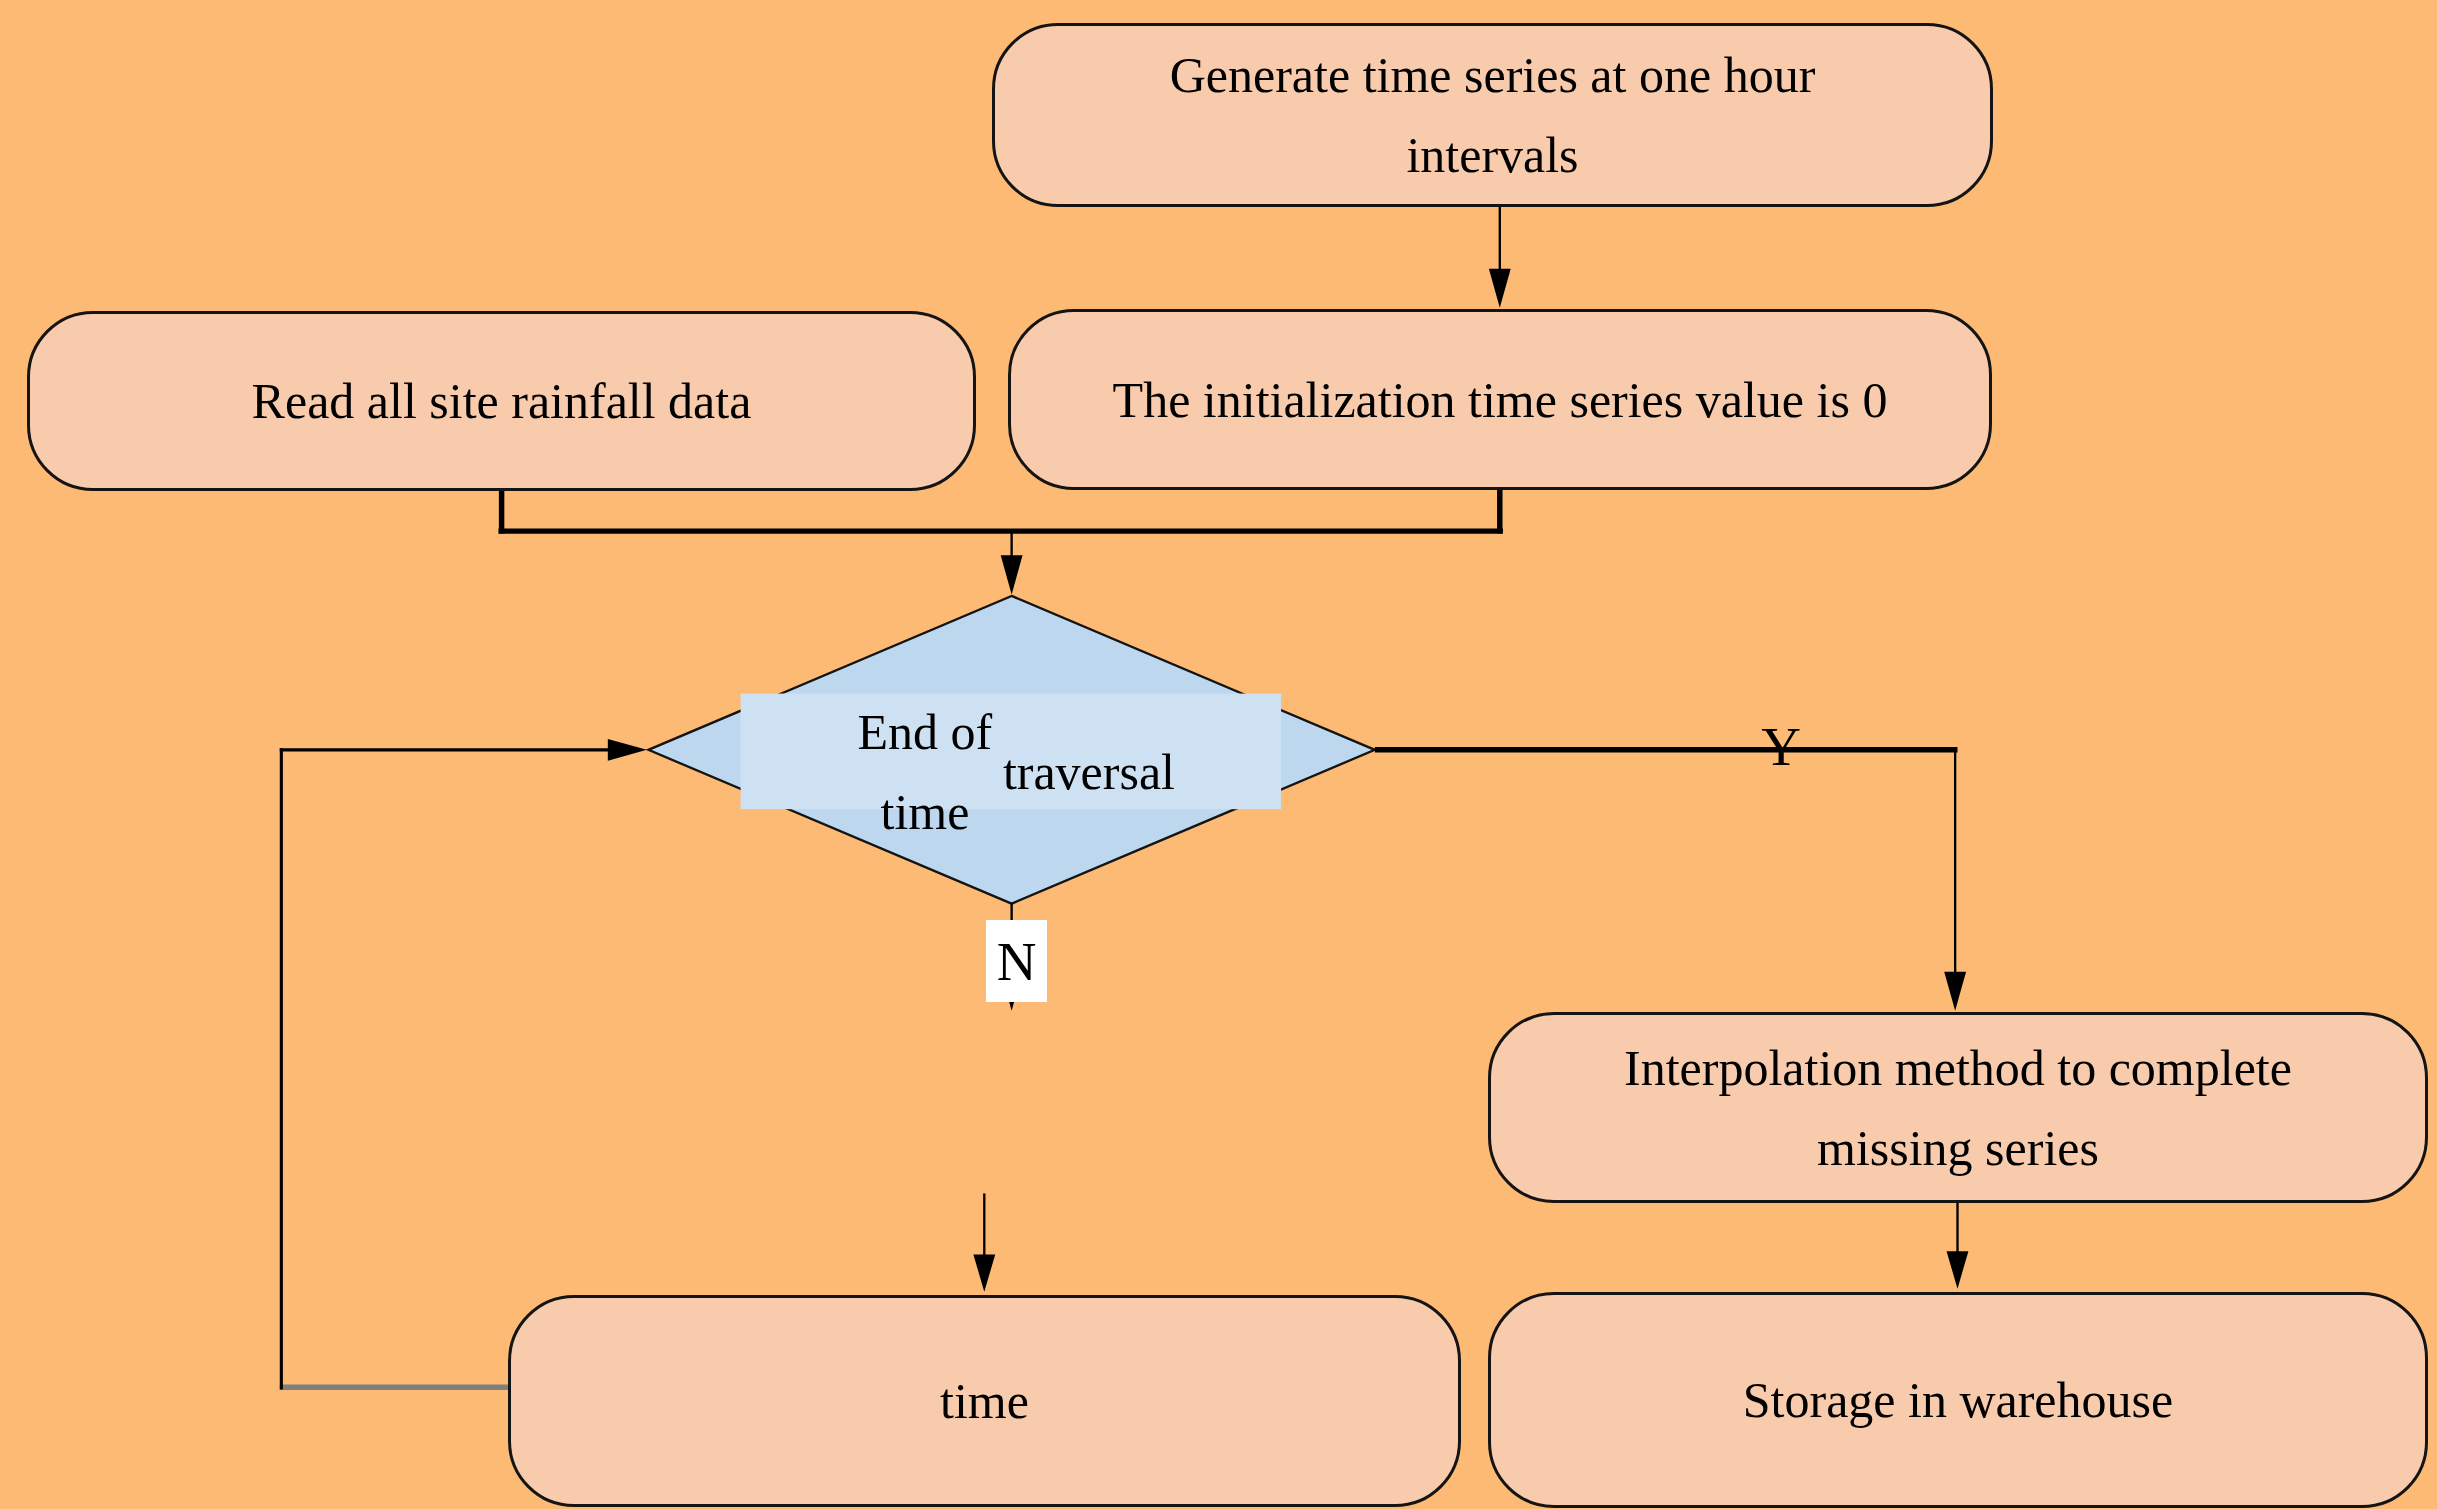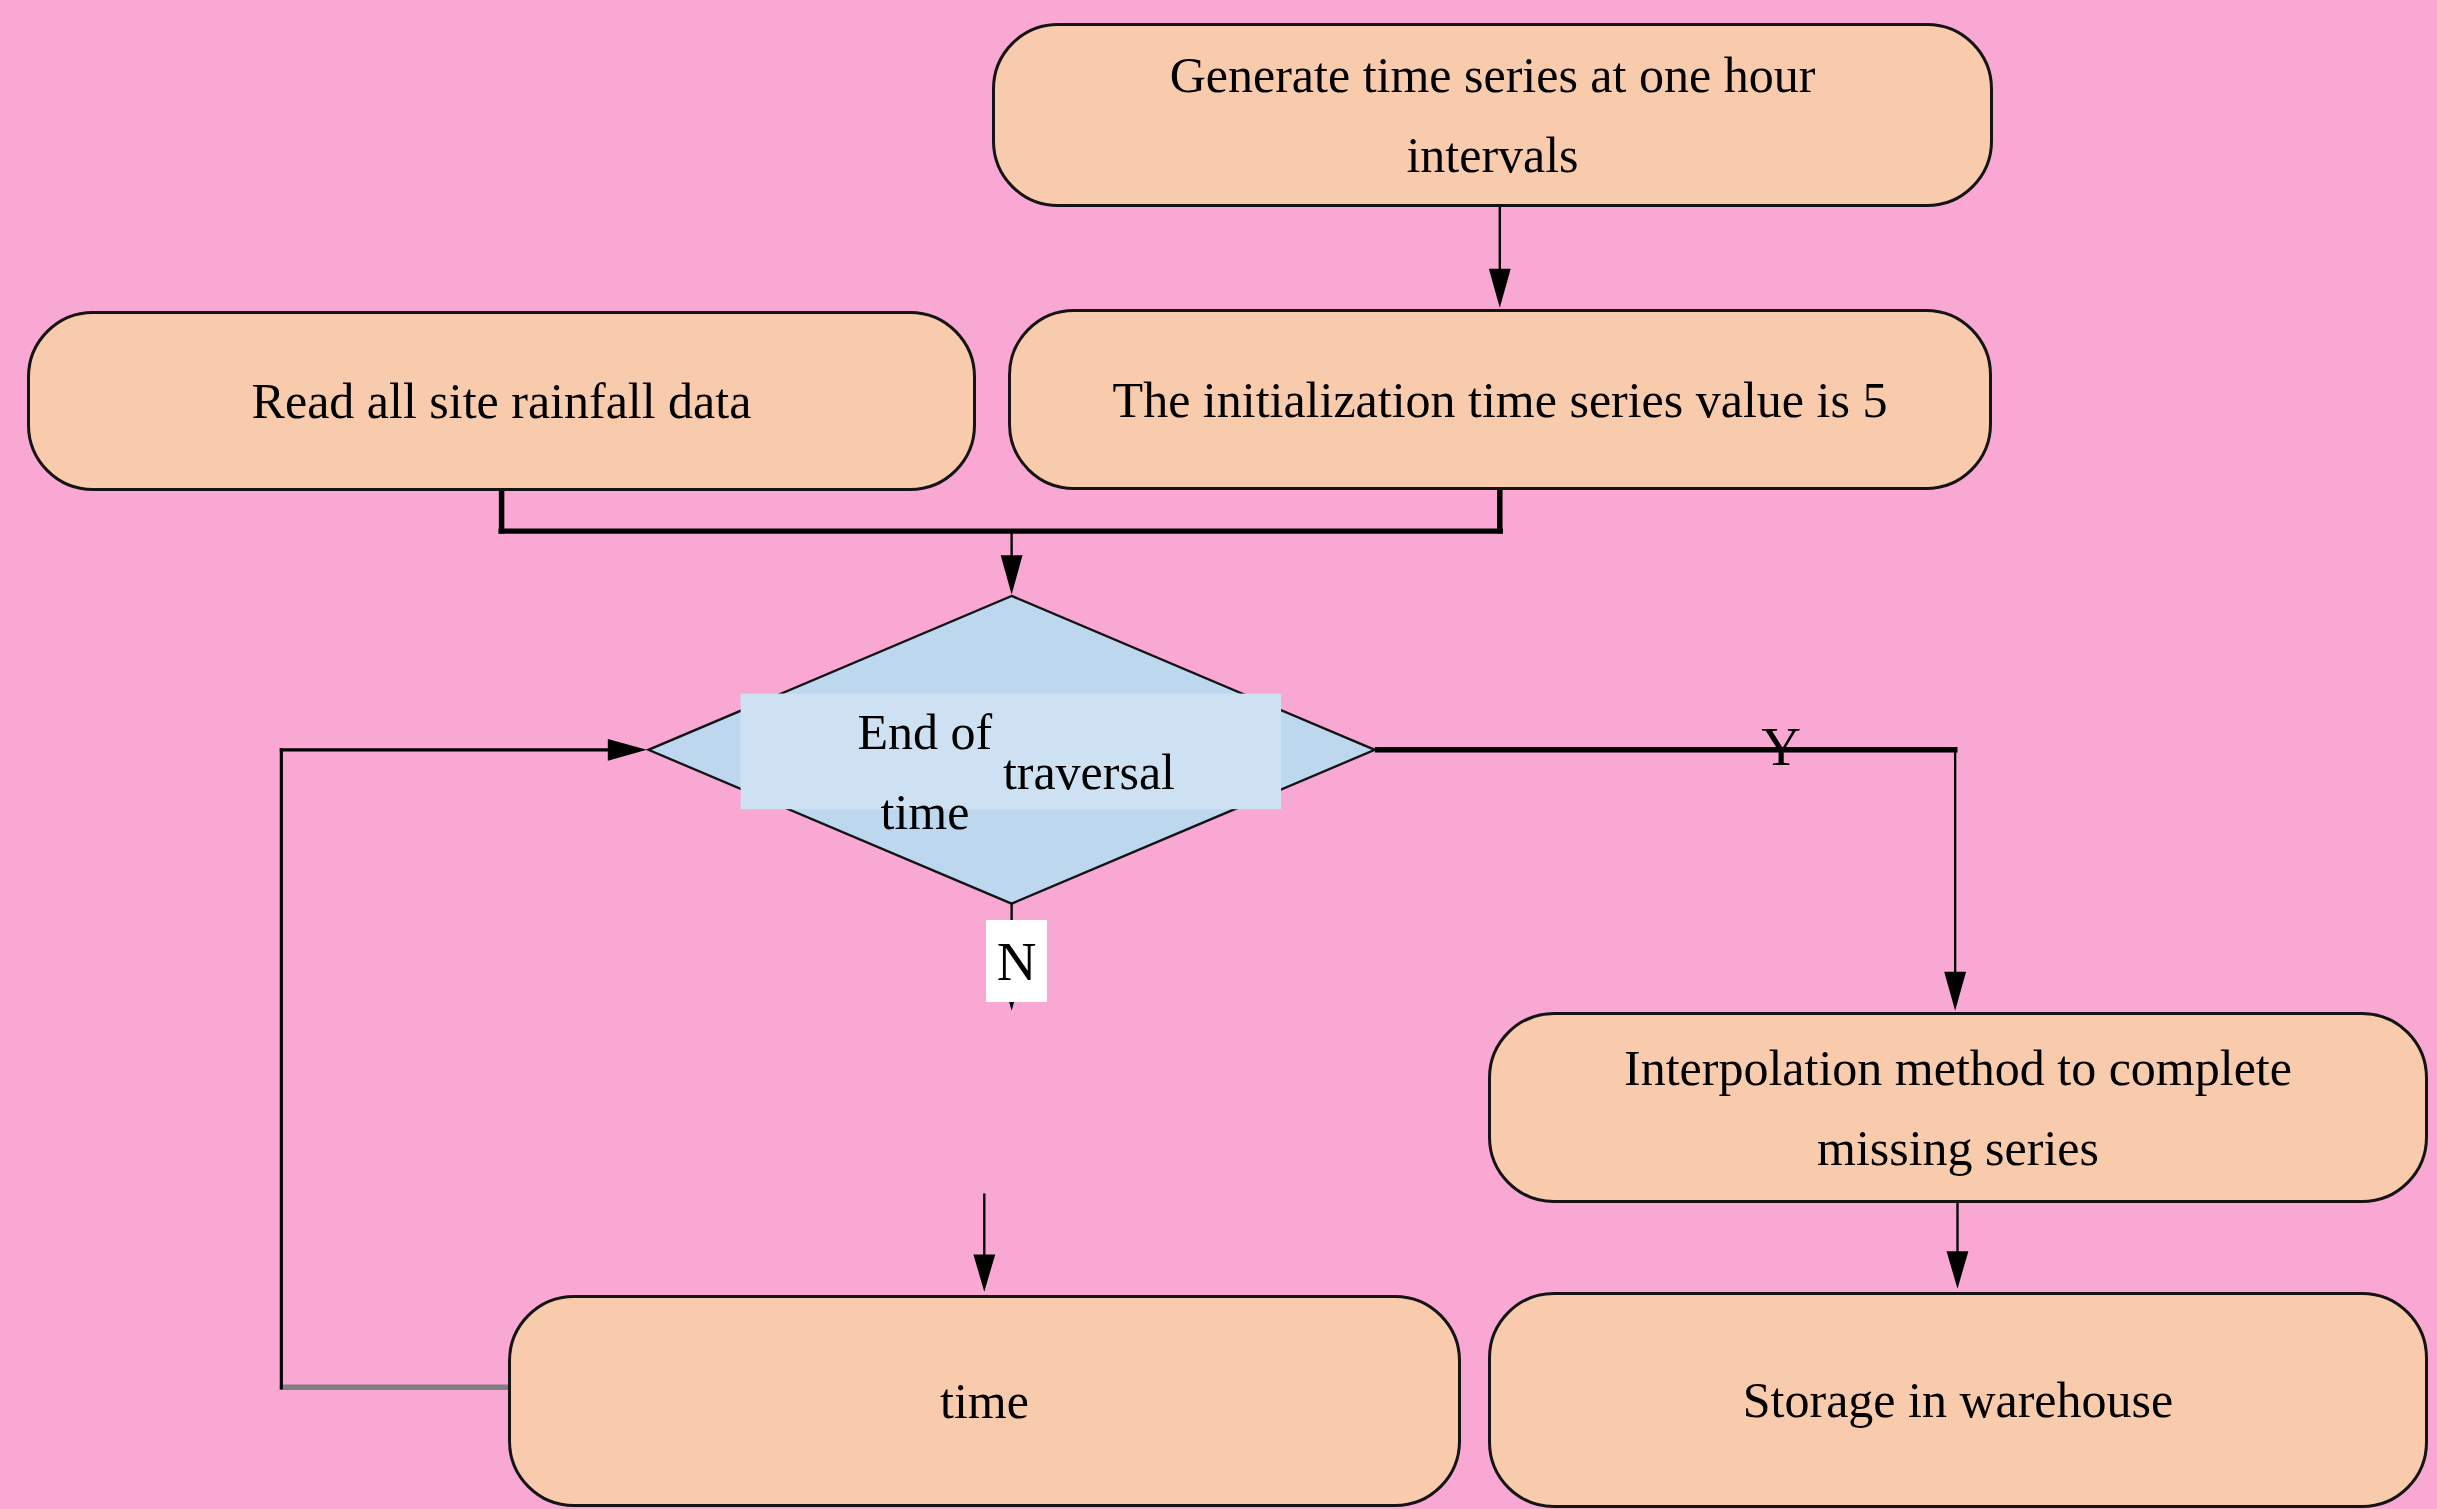--- a/index.html
+++ b/index.html
@@ -4,21 +4,21 @@
 <style>
   html, body {
     margin: 0;
     padding: 0;
     background: #ffffff;
   }
   .canvas {
     position: relative;
     width: 2438px;
     height: 1509px;
-    background: #f9a8d4;
+    background: #fdba74;
     font-family: "Liberation Serif", "DejaVu Serif", serif;
     overflow: hidden;
   }
   .connector-layer {
     position: absolute;
     left: 0;
     top: 0;
     width: 2438px;
     height: 1509px;
   }
@@ -107,21 +107,21 @@
   <div class="node" style="left:992px; top:23.4px; width:1001px; height:184px;">
     <span class="tline">Generate time series at one hour</span>
     <span class="tline">intervals</span>
   </div>
 
   <div class="node" style="left:27px; top:311px; width:949px; height:180px;">
     <span class="tline">Read all site rainfall data</span>
   </div>
 
   <div class="node" style="left:1008px; top:309px; width:984px; height:181px;">
-    <span class="tline">The initialization time series value is 5</span>
+    <span class="tline">The initialization time series value is 0</span>
   </div>
 
   <div class="decision-label" style="left:847px; top:686px; width:328px; height:172px;">
     <span class="tline">End of time</span>
     <span class="tline">traversal</span>
   </div>
 
 
   <div class="node" style="left:1488px; top:1012px; width:940px; height:191px;">
     <span class="tline">Interpolation method to complete</span>

